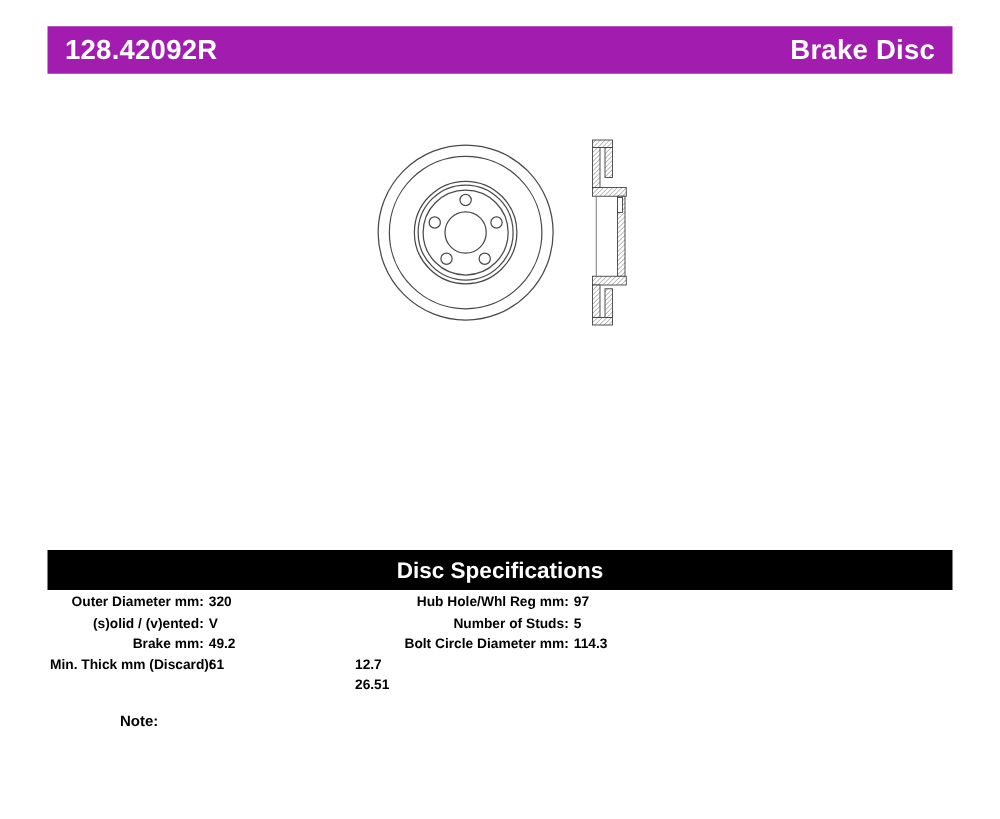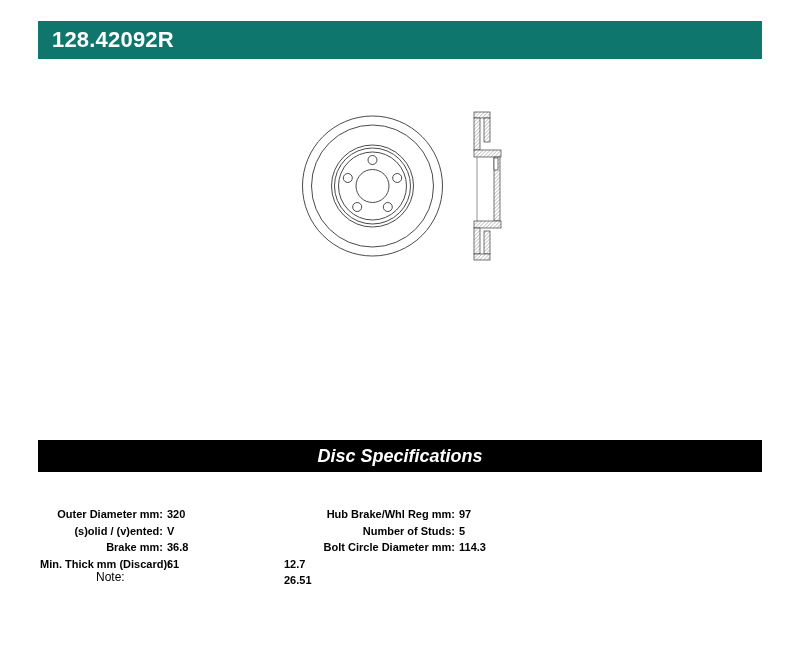--- a/index.html
+++ b/index.html
@@ -15,21 +15,21 @@
     height: 655px;
     background: #ffffff;
     overflow: hidden;
   }
   .header-bar {
     position: absolute;
     left: 38px;
     top: 21px;
     width: 724px;
     height: 38px;
-    background: #0f766e;
+    background: #a21caf;
     color: #ffffff;
     display: flex;
     justify-content: space-between;
     align-items: center;
     padding: 0 14px;
     box-sizing: border-box;
     font-size: 22px;
     font-weight: bold;
     letter-spacing: 0.2px;
   }
@@ -44,26 +44,24 @@
     top: 440px;
     width: 724px;
     height: 32px;
     background: #000000;
     color: #ffffff;
     display: flex;
     justify-content: center;
     align-items: center;
     font-size: 18px;
     font-weight: bold;
-    font-style: italic;
   }
   .spec-col {
     position: absolute;
     top: 474px;
-    margin-top: 32px;
   }
   .spec-col-1 { left: 40px; }
   .spec-col-2 { left: 280px; }
   .spec-col-3 { left: 540px; }
   .spec-row {
     display: flex;
     align-items: center;
     height: 16.5px;
     font-size: 11px;
     font-weight: bold;
@@ -72,30 +70,31 @@
   .spec-row .lbl { text-align: right; }
   .spec-col-1 .lbl { width: 123px; }
   .spec-col-2 .lbl { width: 175px; }
   .spec-col-3 .lbl { width: 103px; }
   .spec-row .val { margin-left: 4px; }
   .note {
     position: absolute;
     left: 96px;
     top: 570px;
     font-size: 12px;
-    font-weight: normal;
+    font-weight: bold;
   }
 </style>
 </head>
 <body>
 
 <div id="page">
 
   <div class="header-bar">
     <span>128.42092R</span>
+    <span>Brake Disc</span>
   </div>
 
   <svg class="drawing" width="230" height="170" viewBox="280 100 230 170">
     <defs>
       <pattern id="hatch" patternUnits="userSpaceOnUse" width="2.6" height="2.6" patternTransform="rotate(45)">
         <rect width="2.6" height="2.6" fill="#ffffff"></rect>
         <line x1="0" y1="0" x2="0" y2="2.6" stroke="#8a8a8a" stroke-width="0.9"></line>
       </pattern>
     </defs>
 
@@ -138,31 +137,31 @@
     <div class="spec-row">
       <span class="lbl">Outer Diameter mm:</span>
       <span class="val">320</span>
     </div>
     <div class="spec-row">
       <span class="lbl">(s)olid / (v)ented:</span>
       <span class="val">V</span>
     </div>
     <div class="spec-row">
       <span class="lbl">Brake mm:</span>
-      <span class="val">36.8</span>
+      <span class="val">49.2</span>
     </div>
     <div class="spec-row">
       <span class="lbl">Min. Thick mm (Discard):</span>
       <span class="val">61</span>
     </div>
   </div>
 
   <div class="spec-col spec-col-2">
     <div class="spec-row">
-      <span class="lbl">Hub Brake/Whl Reg mm:</span>
+      <span class="lbl">Hub Hole/Whl Reg mm:</span>
       <span class="val">97</span>
     </div>
     <div class="spec-row">
       <span class="lbl">Number of Studs:</span>
       <span class="val">5</span>
     </div>
     <div class="spec-row">
       <span class="lbl">Bolt Circle Diameter mm:</span>
       <span class="val">114.3</span>
     </div>

